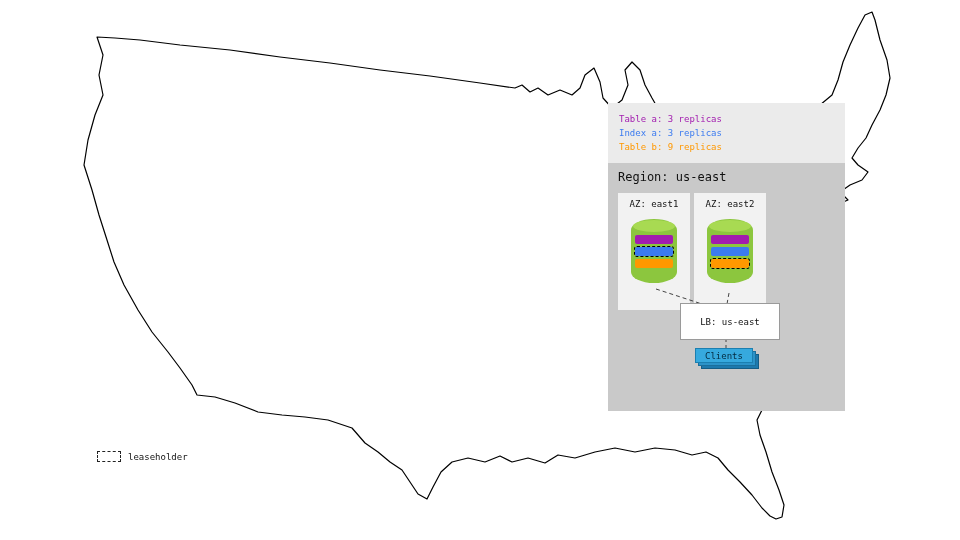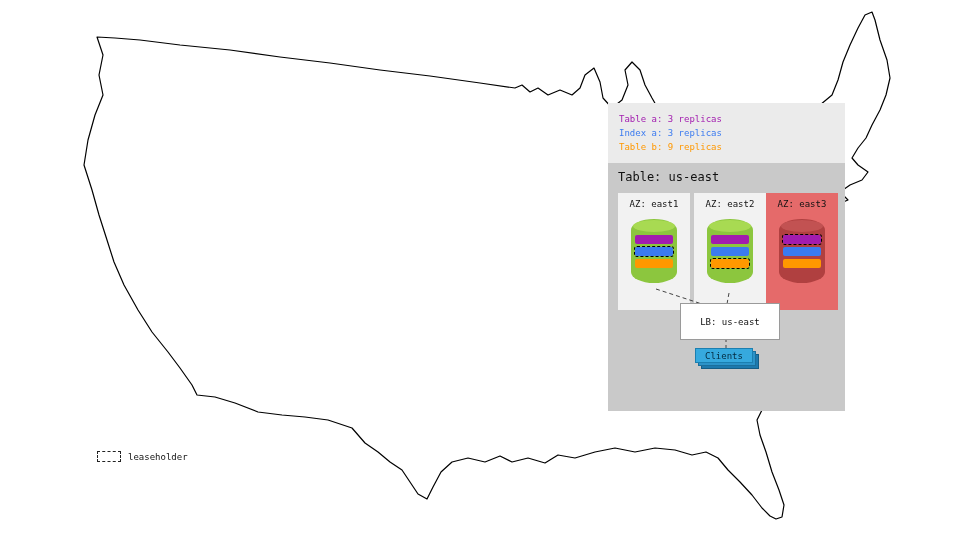--- a/index.html
+++ b/index.html
@@ -89,21 +89,21 @@
              L480,83 L430,76 L380,70 L330,63 L280,57 L230,50 L180,45 L140,40 L115,38 Z" fill="#ffffff" stroke="#000000" stroke-width="1.2" stroke-linejoin="round"></path>
   </svg>
 
   <div class="legend-panel">
     <div class="legend-line lg-tablea">Table a: 3 replicas</div>
     <div class="legend-line lg-indexa">Index a: 3 replicas</div>
     <div class="legend-line lg-tableb">Table b: 9 replicas</div>
   </div>
 
   <div class="region-box"></div>
-  <div class="region-title">Table: us-east</div>
+  <div class="region-title">Region: us-east</div>
 
   <div class="az az-up" style="left:618px">
     <div class="az-label">AZ: east1</div>
     <div class="cyl cyl-up">
       <div class="bars">
         <div class="bar bar-tablea"></div>
         <div class="bar bar-indexa leaseholder"></div>
         <div class="bar bar-tableb"></div>
       </div>
     </div>
@@ -113,30 +113,20 @@
     <div class="az-label">AZ: east2</div>
     <div class="cyl cyl-up">
       <div class="bars">
         <div class="bar bar-tablea"></div>
         <div class="bar bar-indexa"></div>
         <div class="bar bar-tableb leaseholder"></div>
       </div>
     </div>
   </div>
 
-  <div class="az az-down" style="left:766px">
-    <div class="az-label">AZ: east3</div>
-    <div class="cyl cyl-down">
-      <div class="bars">
-        <div class="bar bar-tablea leaseholder"></div>
-        <div class="bar bar-indexa"></div>
-        <div class="bar bar-tableb"></div>
-      </div>
-    </div>
-  </div>
 
   <svg id="connector-svg" width="960" height="540" viewBox="0 0 960 540">
     <line x1="656" y1="289" x2="702" y2="304" stroke="#444" stroke-width="1" stroke-dasharray="4 3"></line>
     <line x1="729" y1="293" x2="727" y2="304" stroke="#444" stroke-width="1" stroke-dasharray="4 3"></line>
     <line x1="726" y1="324" x2="726" y2="349" stroke="#444" stroke-width="1" stroke-dasharray="4 3"></line>
   </svg>
 
   <div class="lb-box">
     <span>LB: us-east</span>
   </div>

